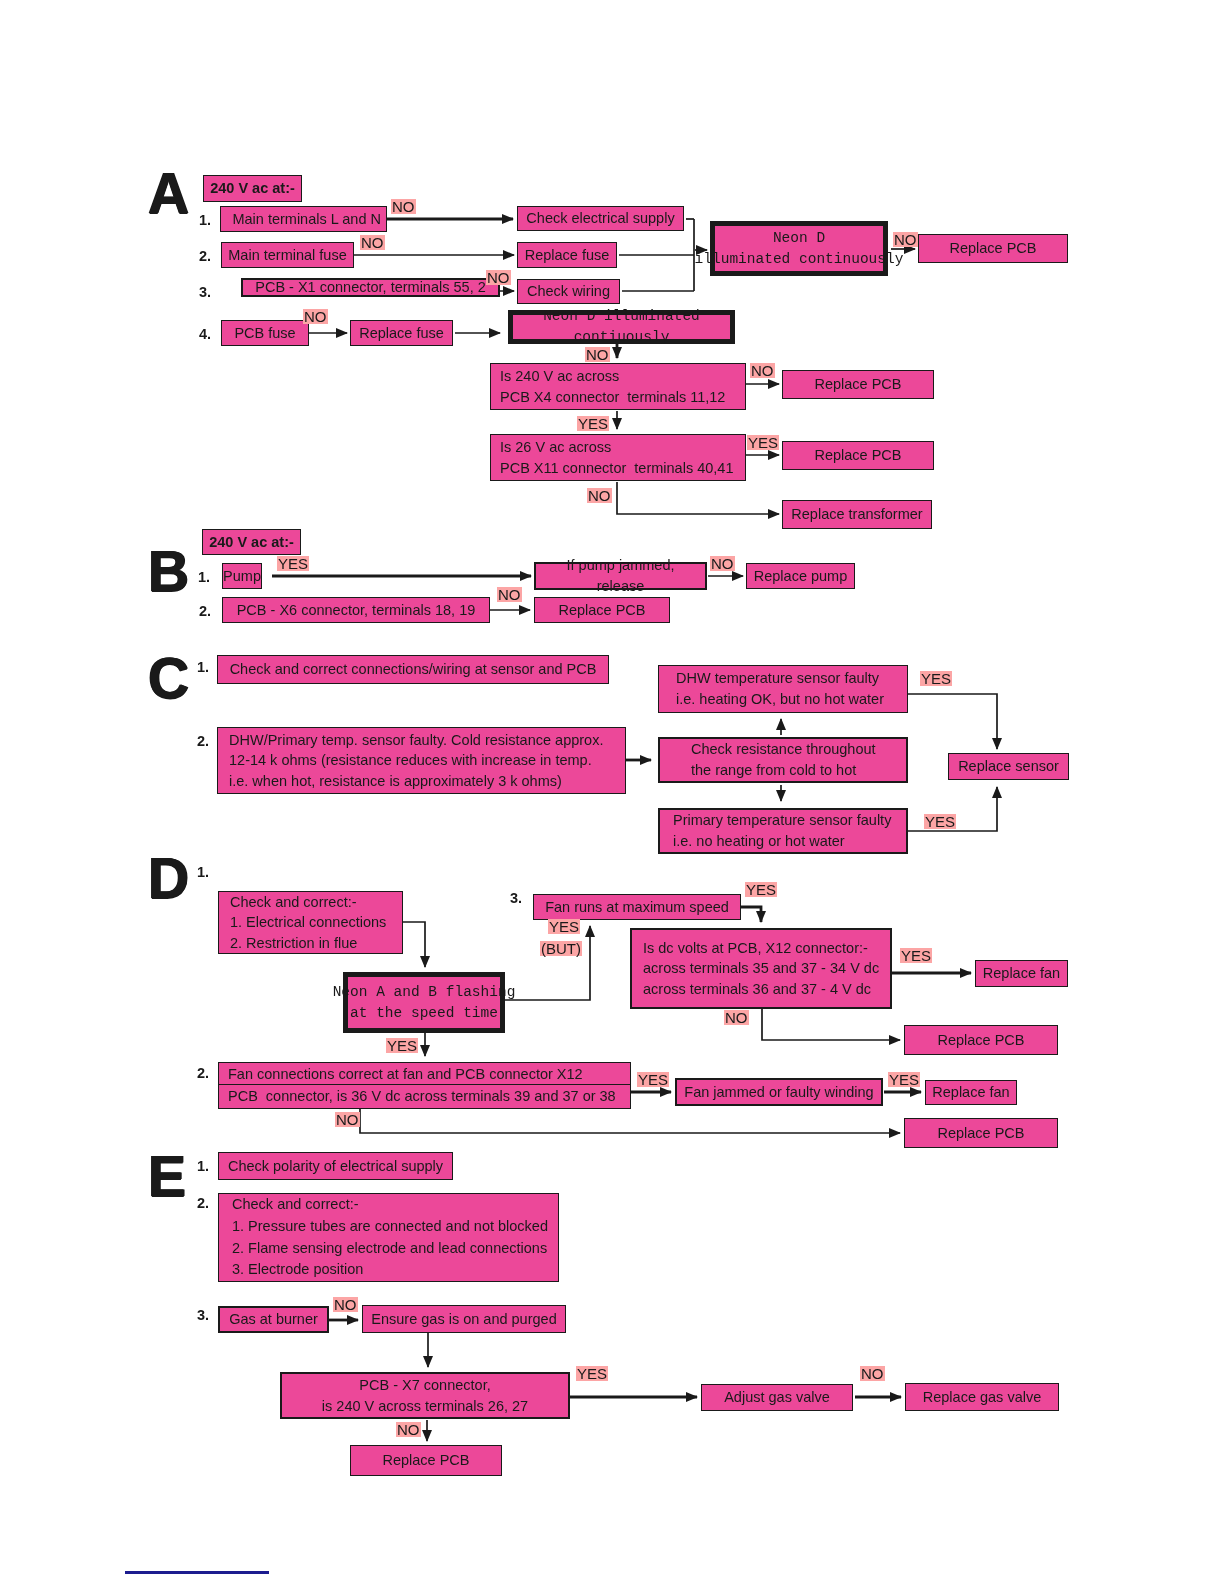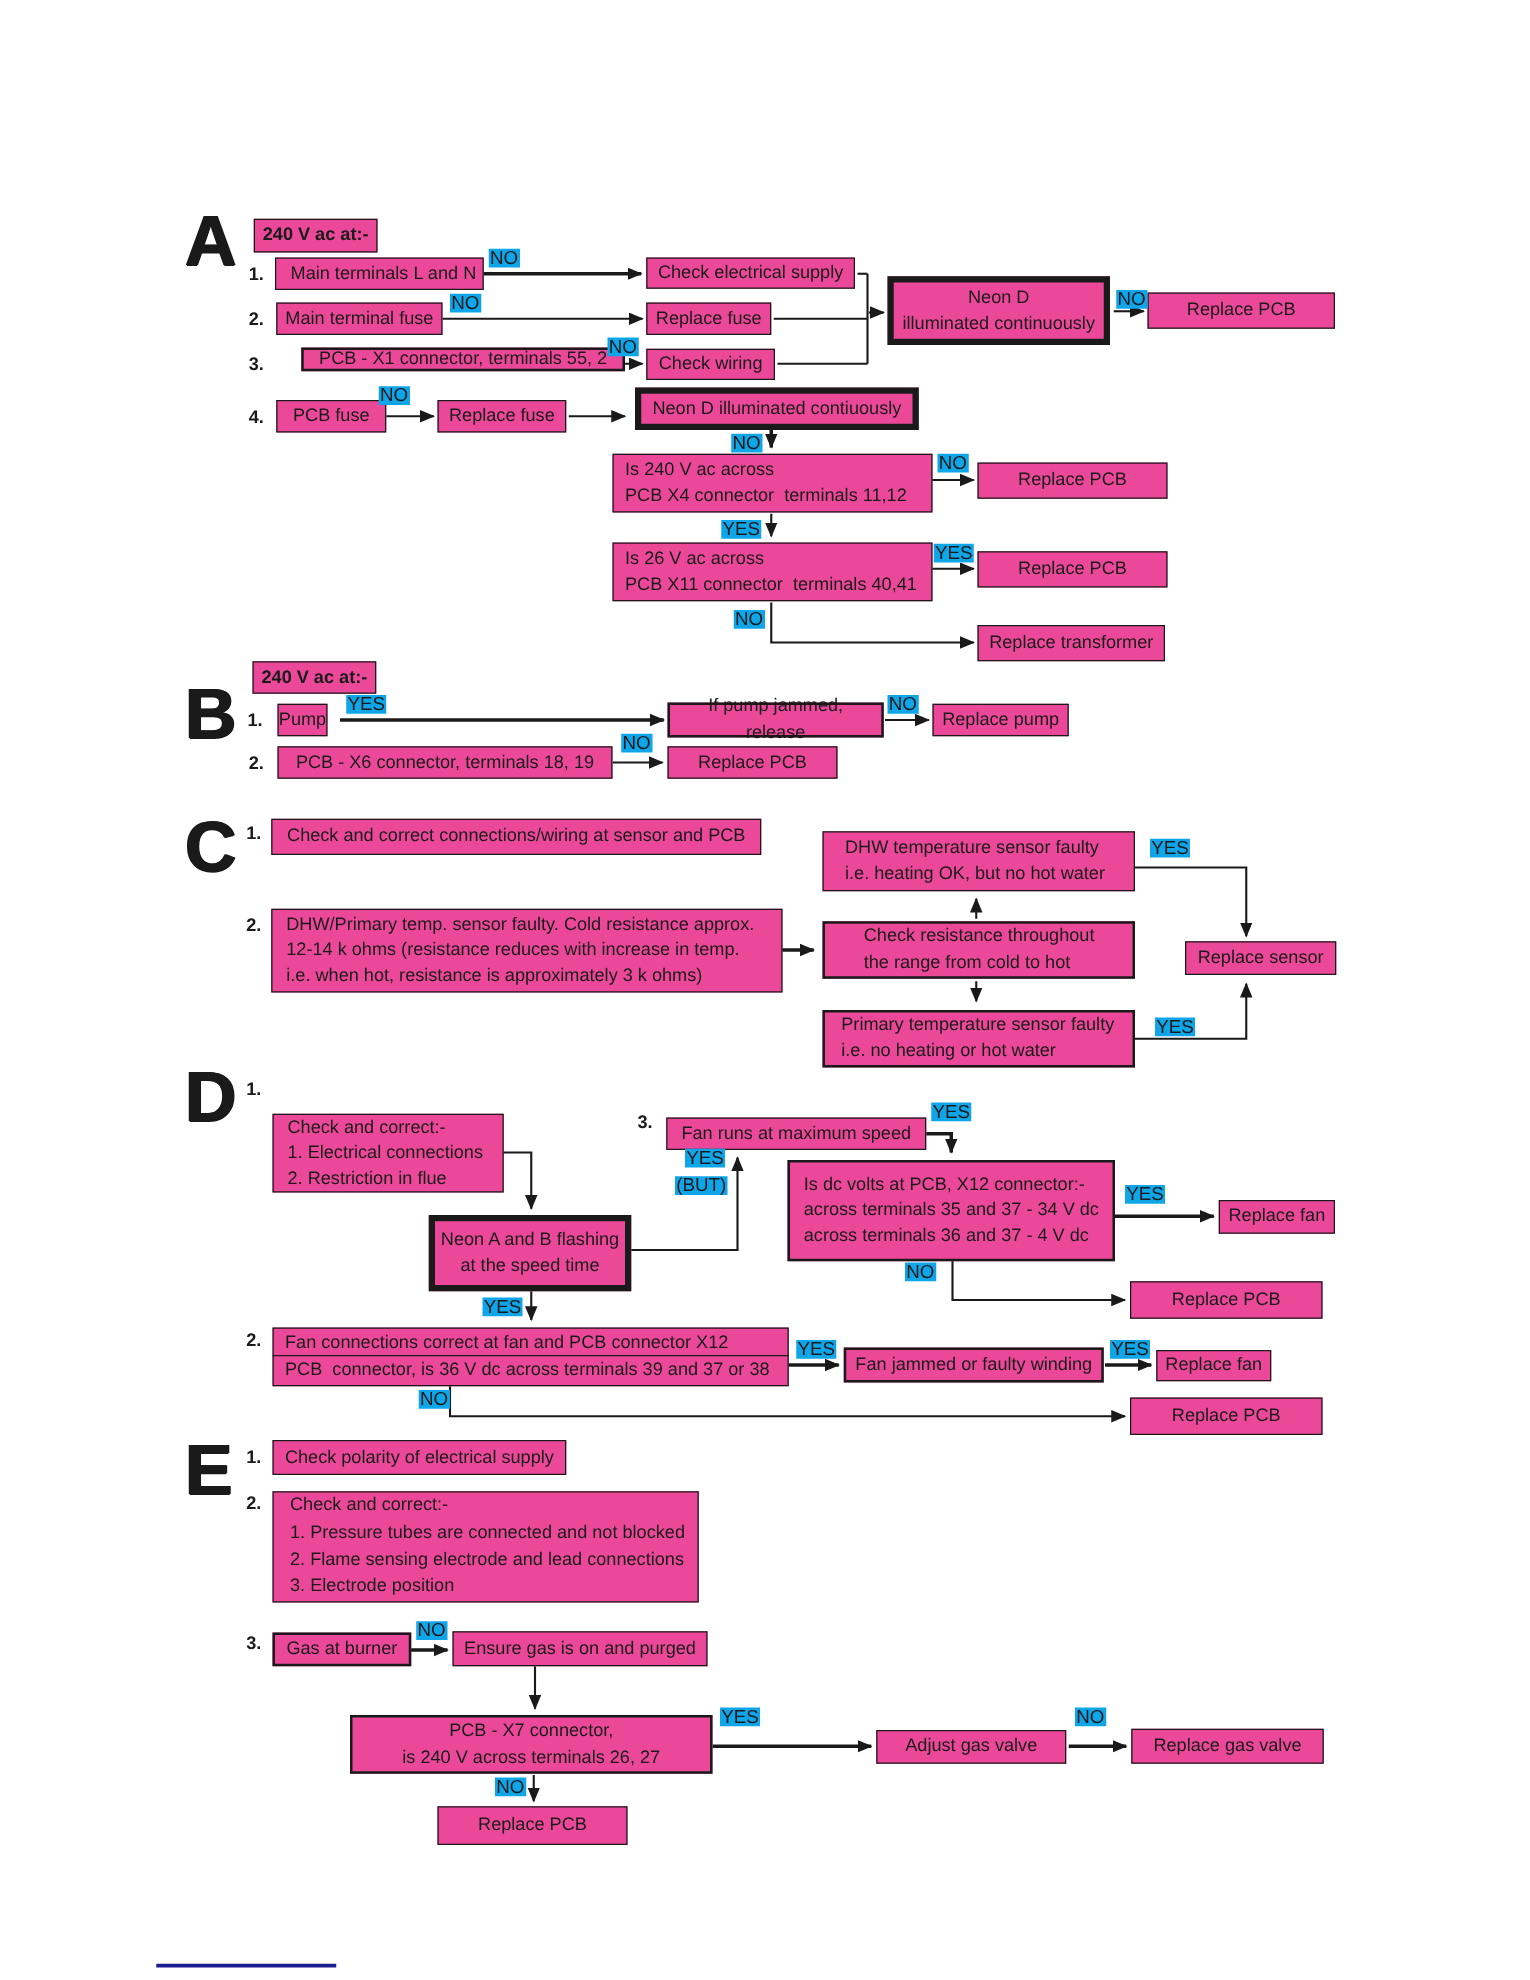--- a/index.html
+++ b/index.html
@@ -3,25 +3,25 @@
 <meta charset="utf-8">
 <style>
   html,body{margin:0;padding:0;background:#ffffff;}
   #canvas{position:relative;width:1224px;height:1584px;background:#ffffff;
           font-family:"Liberation Sans", sans-serif;color:#1a1a1a;overflow:hidden;}
   svg.wires{position:absolute;left:0;top:0;z-index:1;}
   .box{position:absolute;z-index:2;background:#ec4899;border:1.6px solid #1a1a1a;
        box-sizing:border-box;display:flex;align-items:center;justify-content:center;
        text-align:center;font-size:14.5px;line-height:1.42;padding:1px 5px;}
   .b2{border-width:2.6px;}
-  .b5{border-width:5px;}
+  .b5{border-width:5px;font-family:Liberation Mono, monospace;}
   .multi{flex-direction:column;justify-content:center;align-items:flex-start;text-align:center;}
   .multi.center{align-items:center;text-align:center;}
   .ln{display:block;white-space:pre;}
-  .lbl{position:absolute;z-index:3;font-size:15px;background:#0ea5e9;padding:0 1px;line-height:1;}
+  .lbl{position:absolute;z-index:3;font-size:15px;background:#fca5a5;padding:0 1px;line-height:1;}
   .num{position:absolute;z-index:3;font-weight:bold;font-size:14.5px;line-height:1;}
   .letter{position:absolute;z-index:3;font-weight:bold;font-size:57px;line-height:1;
           letter-spacing:-1px;text-shadow:0.8px 0 currentColor,-0.8px 0 currentColor,0 0.8px currentColor;}
   .hdrbox{font-weight:bold;}
   .divider{position:absolute;left:-1px;right:-1px;top:21px;border-top:1.6px solid #1a1a1a;}
   .footer-line{position:absolute;z-index:2;height:2.6px;}
 </style>
 </head>
 <body>
 

